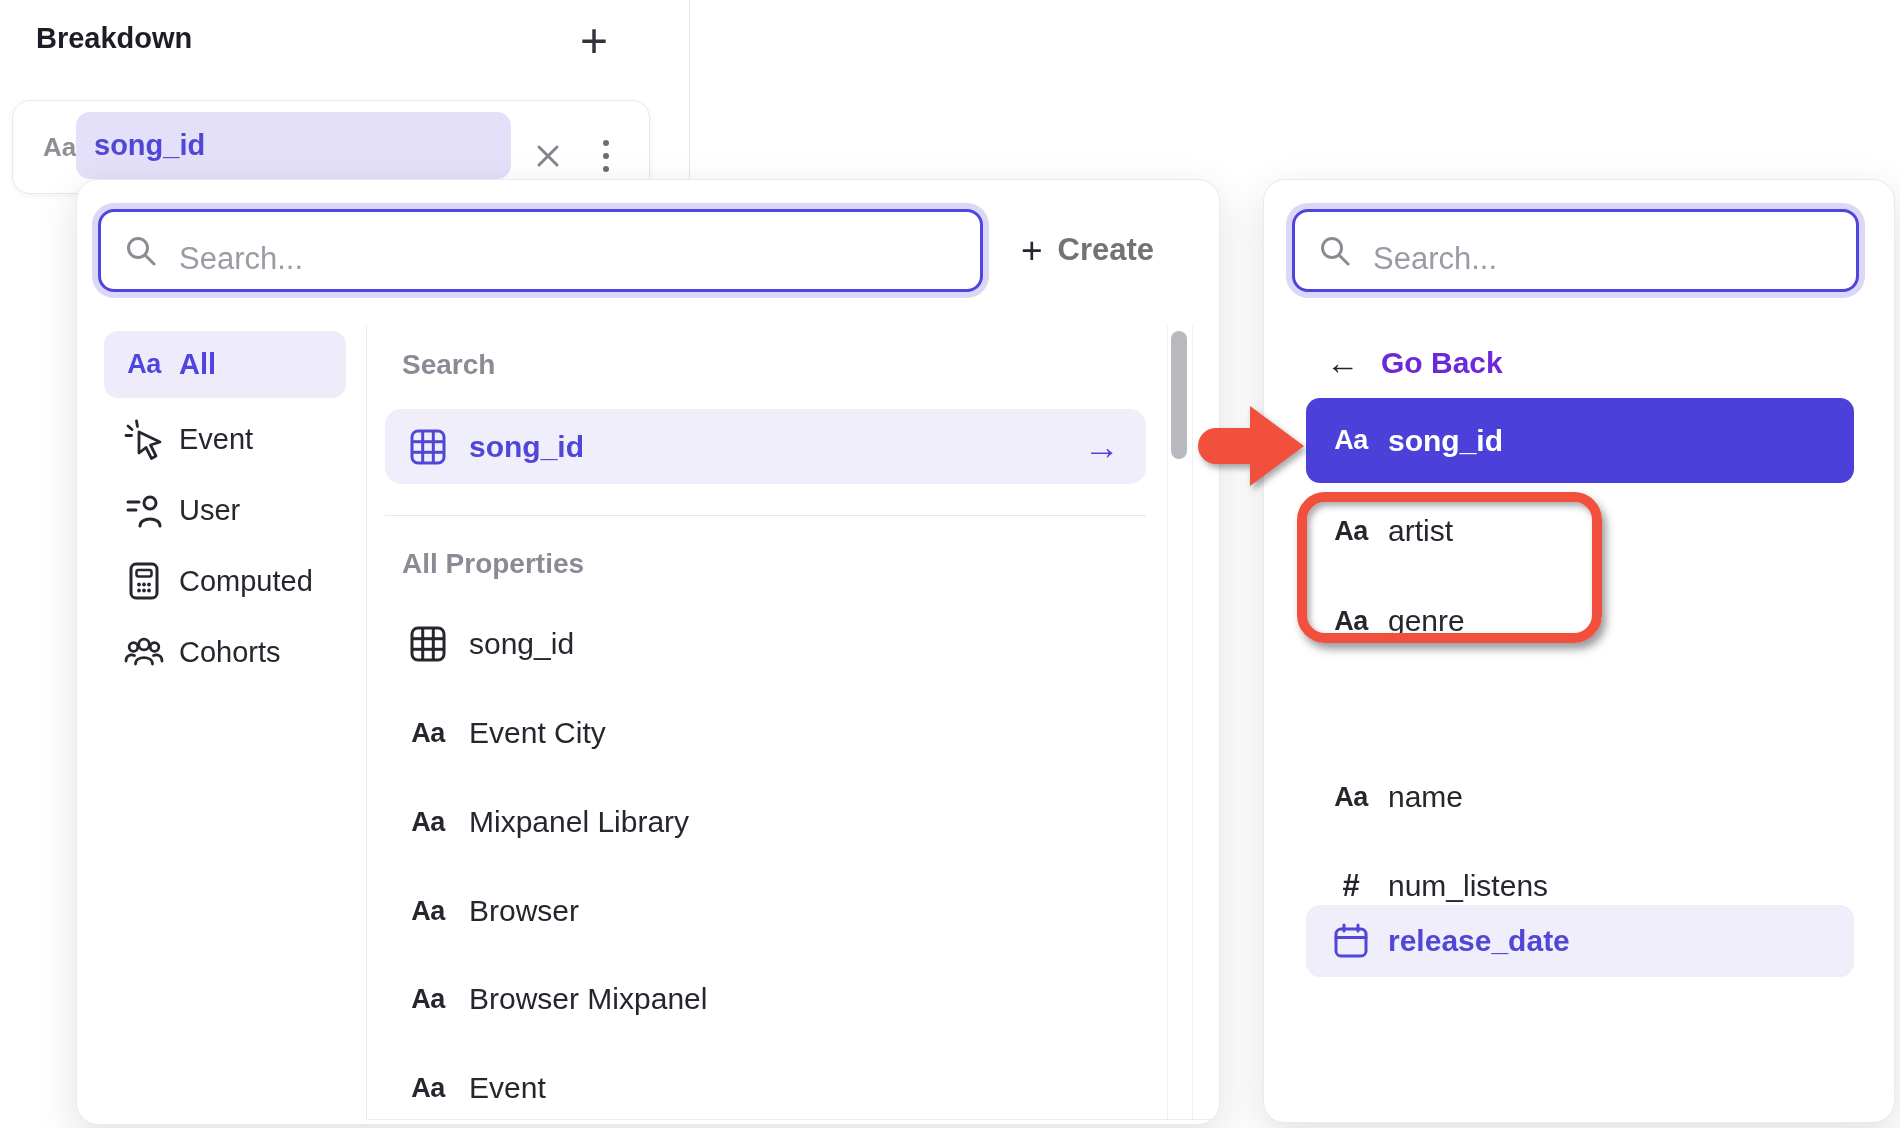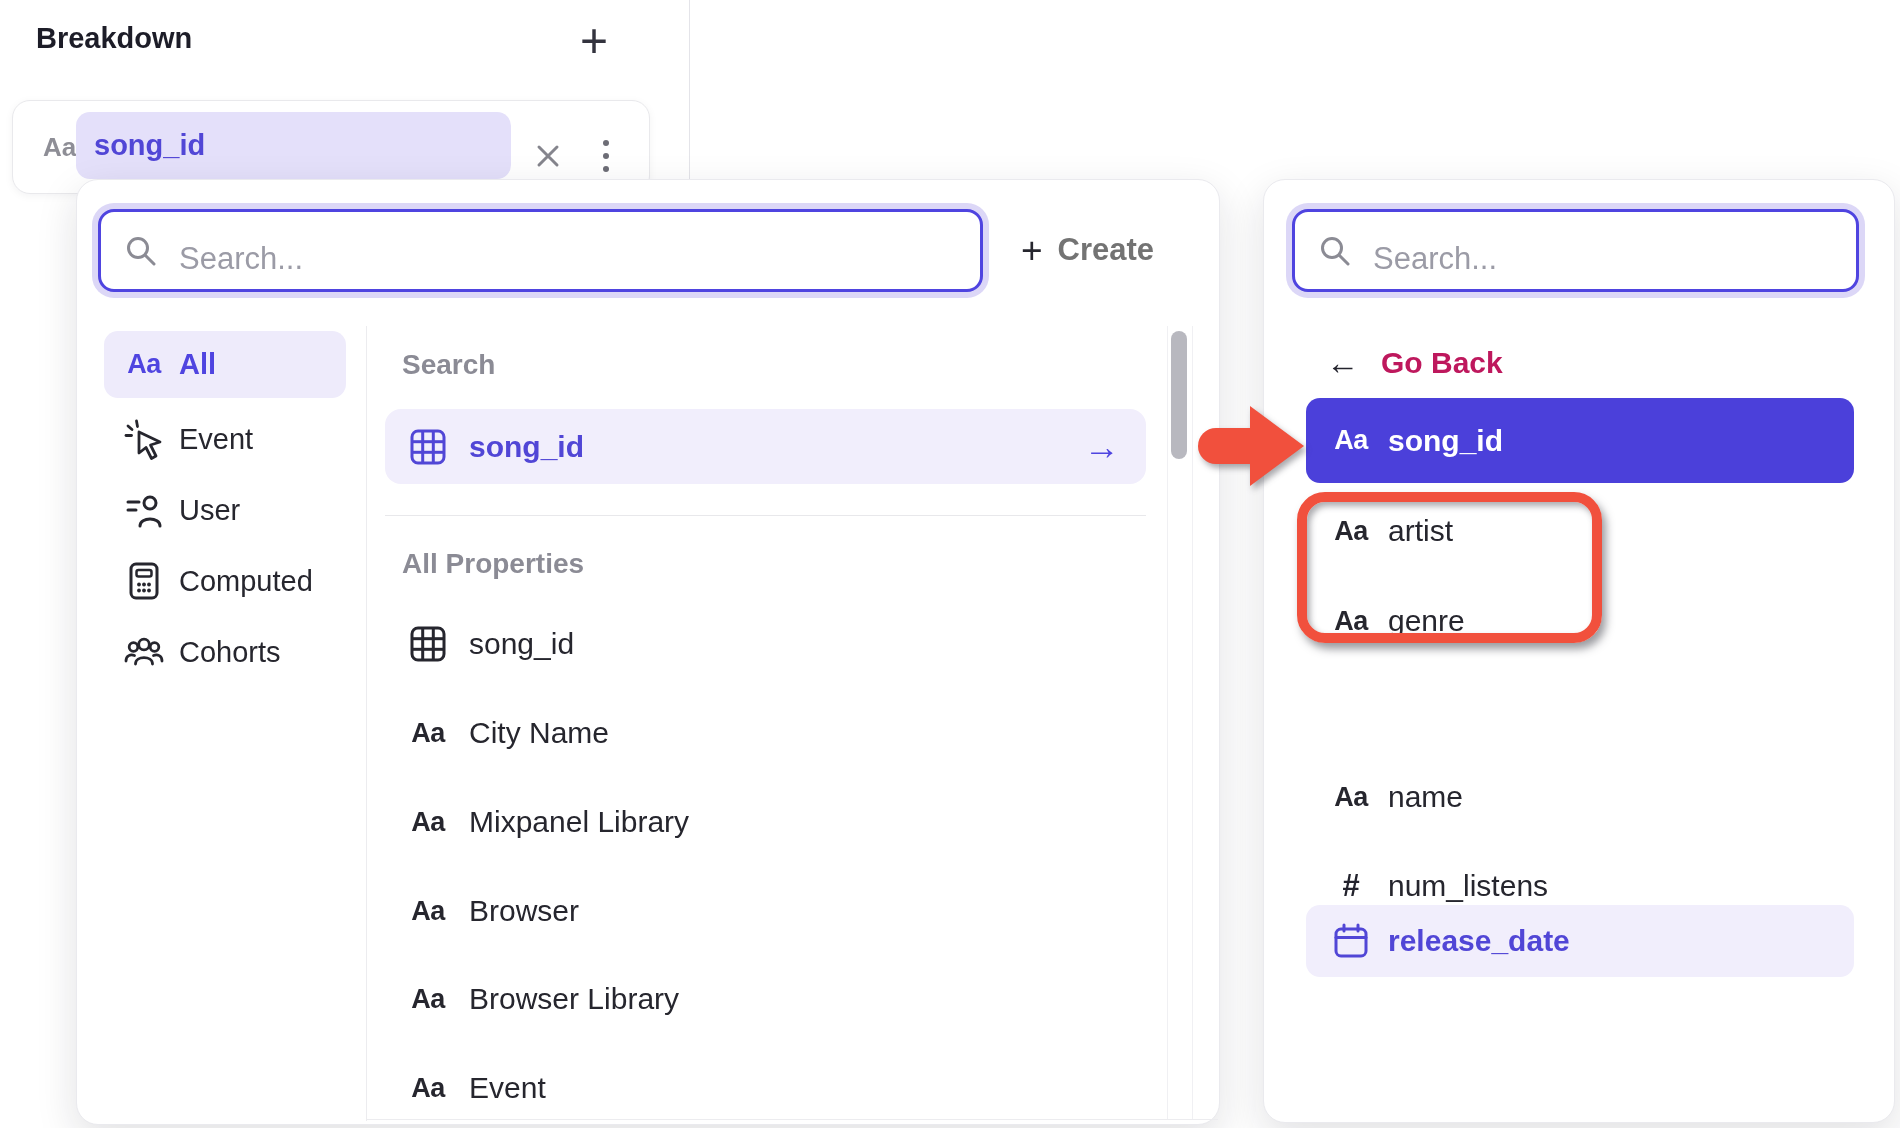--- a/index.html
+++ b/index.html
@@ -63,21 +63,21 @@
   .lbl.purple{color:#5146d6;font-weight:700;}
   .go-arrow{margin-left:auto;font-size:36px;color:#4f44e0;}
 
   
   .sb-track{left:1090px;top:146px;width:24px;height:793px;border-left:1px solid #f0f0f3;border-right:1px solid #f0f0f3;}
   .sb-thumb{left:1094px;top:151px;width:16px;height:128px;border-radius:8px;background:#b8b8bf;}
 
   
   .goback{left:62px;top:161px;height:44px;display:flex;align-items:center;gap:22px;cursor:pointer;}
   .goback .arr{font-size:33px;color:#23232d;}
-  .goback .txt{font-size:30px;font-weight:700;color:#be185d;}
+  .goback .txt{font-size:30px;font-weight:700;color:#6d28d9;}
   .rrow{left:42px;width:548px;height:70px;display:flex;align-items:center;padding-left:22px;box-sizing:border-box;gap:14px;cursor:pointer;}
   .rrow .ic{width:46px;}
   .rrow-selected{height:85px;background:#4b40da;border-radius:14px;}
   .rrow-selected .lbl{color:#fff;font-weight:700;}
   .rrow-hover{height:72px;background:#f1eefc;border-radius:14px;}
   .num-ic{font-size:31px;font-weight:600;color:#23232d;}
 
   
   .red-rect{left:1297px;top:492px;width:305px;height:151px;border:10px solid #f1503d;border-radius:28px;
             box-sizing:border-box;z-index:4;pointer-events:none;
@@ -215,33 +215,33 @@
           <line x1="14.7" y1="4" x2="14.7" y2="36"></line>
             <line x1="25.3" y1="4" x2="25.3" y2="36"></line>
           <line x1="4" y1="14.7" x2="36" y2="14.7"></line>
             <line x1="4" y1="25.3" x2="36" y2="25.3"></line>
         </svg>
       </span>
       <span class="lbl">song_id</span>
     </div>
     <div class="abs lrow" style="top:509px;">
       <span class="ic aa dark">Aa</span>
-      <span class="lbl">City Name</span>
+      <span class="lbl">Event City</span>
     </div>
     <div class="abs lrow" style="top:598px;">
       <span class="ic aa dark">Aa</span>
       <span class="lbl">Mixpanel Library</span>
     </div>
     <div class="abs lrow" style="top:687px;">
       <span class="ic aa dark">Aa</span>
       <span class="lbl">Browser</span>
     </div>
     <div class="abs lrow" style="top:775px;">
       <span class="ic aa dark">Aa</span>
-      <span class="lbl">Browser Library</span>
+      <span class="lbl">Browser Mixpanel</span>
     </div>
     <div class="abs lrow" style="top:864px;">
       <span class="ic aa dark">Aa</span>
       <span class="lbl">Event</span>
     </div>
 
     <div class="abs sb-track"></div>
     <div class="abs sb-thumb"></div>
     <div class="abs h-bottomline"></div>
   </div>

